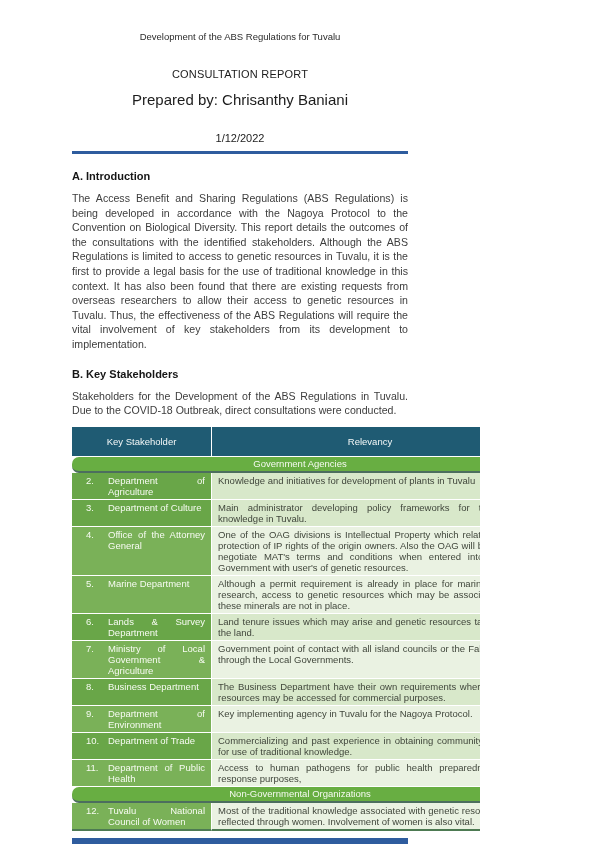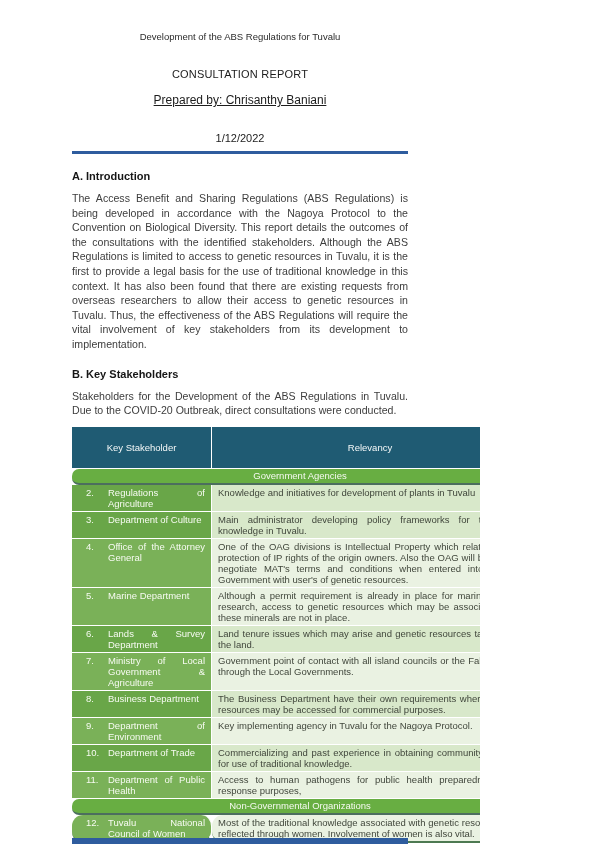--- a/index.html
+++ b/index.html
@@ -24,24 +24,23 @@
     margin-top:24px;
     text-align:center;
     font-size:11px;
     color:#1c1c1c;
     line-height:14px;
     letter-spacing:.2px;
   }
   .prepared-by{
     margin-top:12px;
     text-align:center;
-    font-size:12px;
+    font-size:15px;
     color:#1c1c1c;
     line-height:14px;
-    text-decoration:underline;
   }
   .doc-date{
     margin-top:24px;
     text-align:center;
     font-size:11px;
     color:#1c1c1c;
     line-height:14px;
   }
   .rule{
     margin-top:6px;
@@ -72,21 +71,21 @@
     line-height:11px;
   }
   col.c1{width:140px;}
   col.c2{width:316px;}
   .stake th{
     background:#1f5b73;
     color:#f4f8f8;
     font-weight:normal;
     font-size:9.5px;
     text-align:center;
-    padding:15px 4px;
+    padding:9px 4px;
     border-bottom:1.5px solid #ffffff;
   }
   .stake th.first{border-right:1.5px solid #ffffff;}
   tr.group-row td{
     background:#68ae42;
     color:#f6faf1;
     text-align:center;
     padding:1.5px 4px;
     border-bottom:2px solid #4c6e5e;
     border-radius:7px;
@@ -102,21 +101,21 @@
     color:#41473c;
     vertical-align:top;
     text-align:justify;
     padding:2px 8px 2px 6px;
     border-bottom:1.5px solid #ffffff;
   }
   tr.band-light td.stk-td{background:#7ab158;}
   tr.band-dark  td.stk-td{background:#69a648;}
   tr.band-light td.rel-td{background:#eaf2e2;}
   tr.band-dark  td.rel-td{background:#d8e8ca;}
-  tr.last-row td{border-bottom:2px solid #4d7a52;border-radius:11px;}
+  tr.last-row td{border-bottom:2px solid #4d7a52;}
   .stk{
     padding-left:30px;
     text-indent:-22px;
     text-align:justify;
   }
   .num{display:inline-block;width:22px;text-indent:0;}
   .bottom-bar{
     position:absolute;
     left:72px;right:72px;bottom:4px;
     height:6px;
@@ -131,42 +130,42 @@
     <div class="doc-header">Development of the ABS Regulations for Tuvalu</div>
     <div class="report-title">CONSULTATION REPORT</div>
     <div class="prepared-by">Prepared by: Chrisanthy Baniani</div>
     <div class="doc-date">1/12/2022</div>
     <div class="rule"></div>
 
     <div class="sec-heading">A. Introduction</div>
     <div class="body-par">The Access Benefit and Sharing Regulations (ABS Regulations) is being developed in accordance with the Nagoya Protocol to the Convention on Biological Diversity. This report details the outcomes of the consultations with the identified stakeholders. Although the ABS Regulations is limited to access to genetic resources in Tuvalu, it is the first to provide a legal basis for the use of traditional knowledge in this context. It has also been found that there are existing requests from overseas researchers to allow their access to genetic resources in Tuvalu. Thus, the effectiveness of the ABS Regulations will require the vital involvement of key stakeholders from its development to implementation.</div>
 
     <div class="sec-heading">B. Key Stakeholders</div>
-    <div class="body-par">Stakeholders for the Development of the ABS Regulations in Tuvalu. Due to the COVID-20 Outbreak, direct consultations were conducted.</div>
+    <div class="body-par">Stakeholders for the Development of the ABS Regulations in Tuvalu. Due to the COVID-18 Outbreak, direct consultations were conducted.</div>
 
     <table class="stake">
       <colgroup>
           <col class="c1">
           <col class="c2">
         </colgroup>
       <thead>
         <tr>
           <th class="first">Key Stakeholder</th>
           <th>Relevancy</th>
         </tr>
       </thead>
       <tbody>
   <tr class="group-row">
     <td colspan="2">Government Agencies</td>
   </tr>
 
 
   <tr class="band-dark">
     <td class="stk-td">
-      <div class="stk"><span class="num">2.</span><span class="nm">Regulations of Agriculture</span></div>
+      <div class="stk"><span class="num">2.</span><span class="nm">Department of Agriculture</span></div>
     </td>
     <td class="rel-td">Knowledge and initiatives for development of plants in Tuvalu</td>
   </tr>
 
   <tr class="band-dark">
     <td class="stk-td">
       <div class="stk"><span class="num">3.</span><span class="nm">Department of Culture</span></div>
     </td>
     <td class="rel-td">Main administrator developing policy frameworks for traditional knowledge in Tuvalu.</td>
   </tr>

